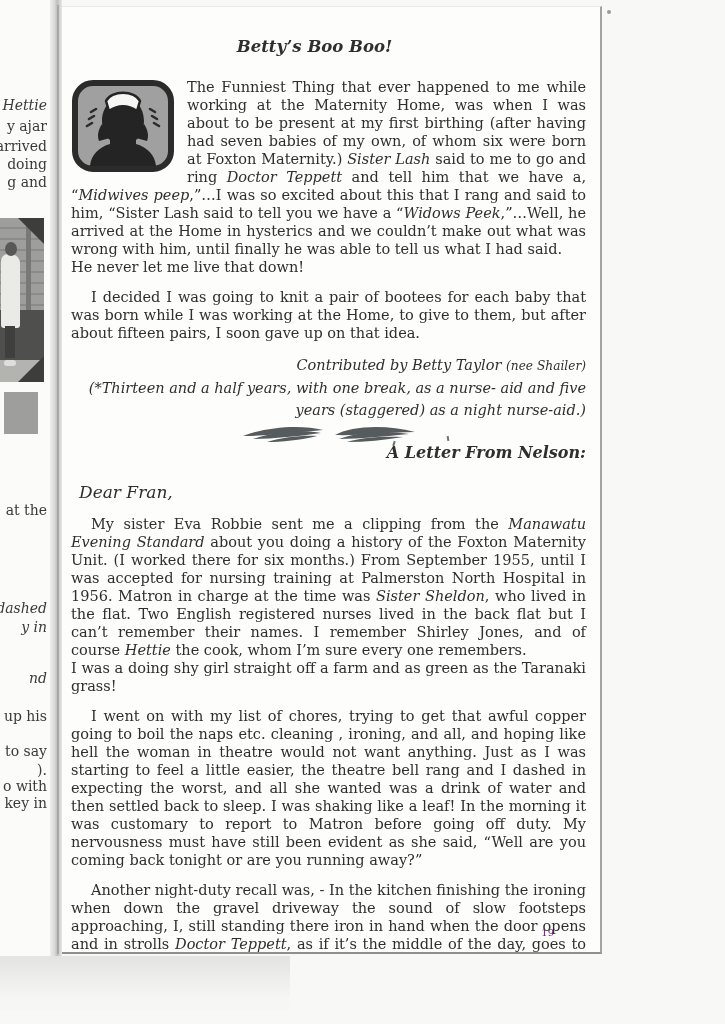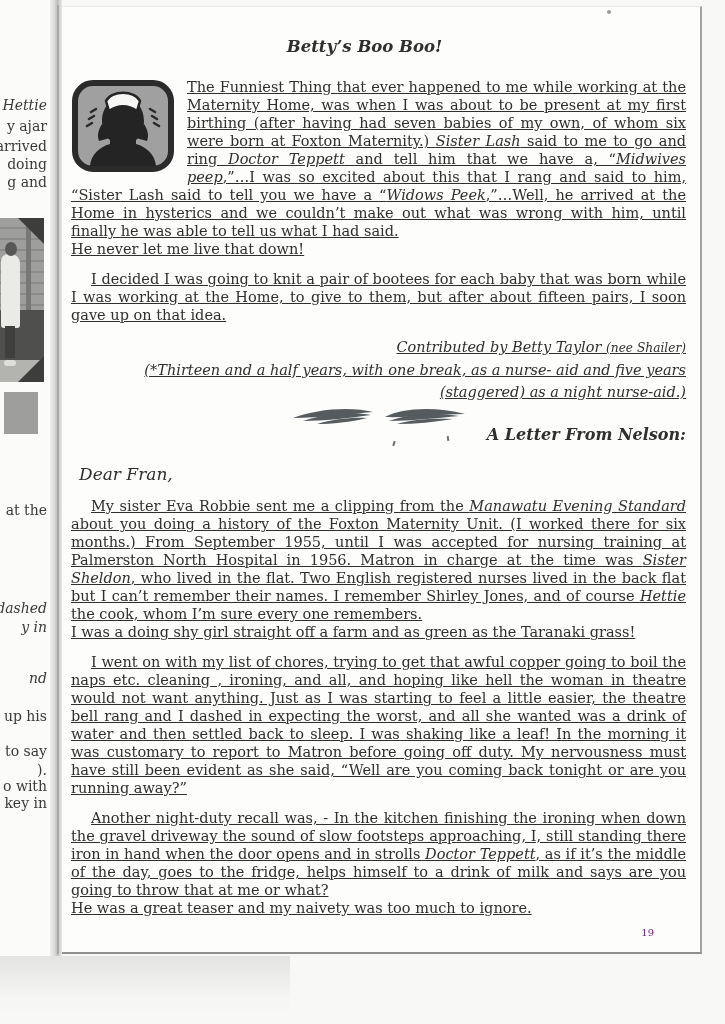--- a/index.html
+++ b/index.html
@@ -29,29 +29,29 @@
   .gray-sq{position:absolute;left:4px;top:392px;width:34px;height:42px;background:#9e9e9c;}
 
   
   .gutter{position:absolute;left:50px;top:0;width:12px;height:956px;
         background:linear-gradient(90deg,#efefed,#d8d8d6 40%,#bdbdbb 60%,#e8e8e6);}
   .gutter-line{position:absolute;left:57px;top:5px;width:2px;height:949px;background:#a8a8a6;}
   .bottom-shadow{position:absolute;left:0;top:956px;width:290px;height:54px;
         background:linear-gradient(180deg,#dededc,#f6f6f4 80%);opacity:.8;}
 
   
-  .page{position:absolute;left:62px;top:6px;width:640px;height:948px;box-sizing:border-box;
+  .page{position:absolute;left:62px;top:6px;width:540px;height:948px;box-sizing:border-box;
         background:#fdfdfc;border-right:2px solid #a3a3a1;border-bottom:2px solid #8f8f8d;
         border-top:1px solid #e9e9e7;padding:0 14px 0 9px;overflow:hidden;}
 
   .title{margin:30px 28px 0 0;text-align:center;font-style:italic;font-size:16.5px;}
   .story{margin-top:22px;}
   .nurse-icon{float:left;width:104px;height:96px;margin:2px 12px 2px 0;}
 
-  .para{margin:0;text-align:justify;font-size:14.5px;line-height:18px;text-decoration:underline;}
+  .para{margin:0;text-align:justify;font-size:14.5px;line-height:18px;}
   .para.indent{text-indent:20px;margin-top:12px;}
   .small{font-size:12.2px;}
 
   .credit-block{margin-top:12px;}
   .credit-block .para{text-align:right;line-height:22px;}
 
   .divider-wrap{text-align:center;margin-top:2px;height:20px;}
   .letter-head{text-align:right;font-style:italic;font-size:16px;margin:0;}
   .salutation{font-style:italic;font-size:17px;margin:20px 0 0 8px;}
   .letter-block{margin-top:13px;}

